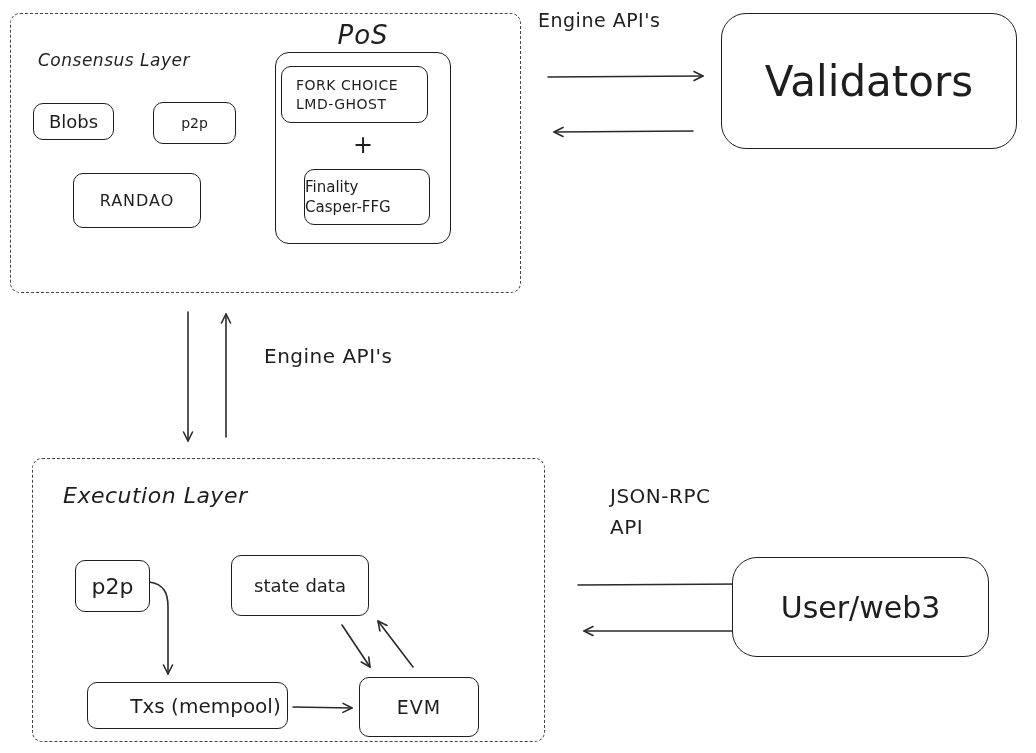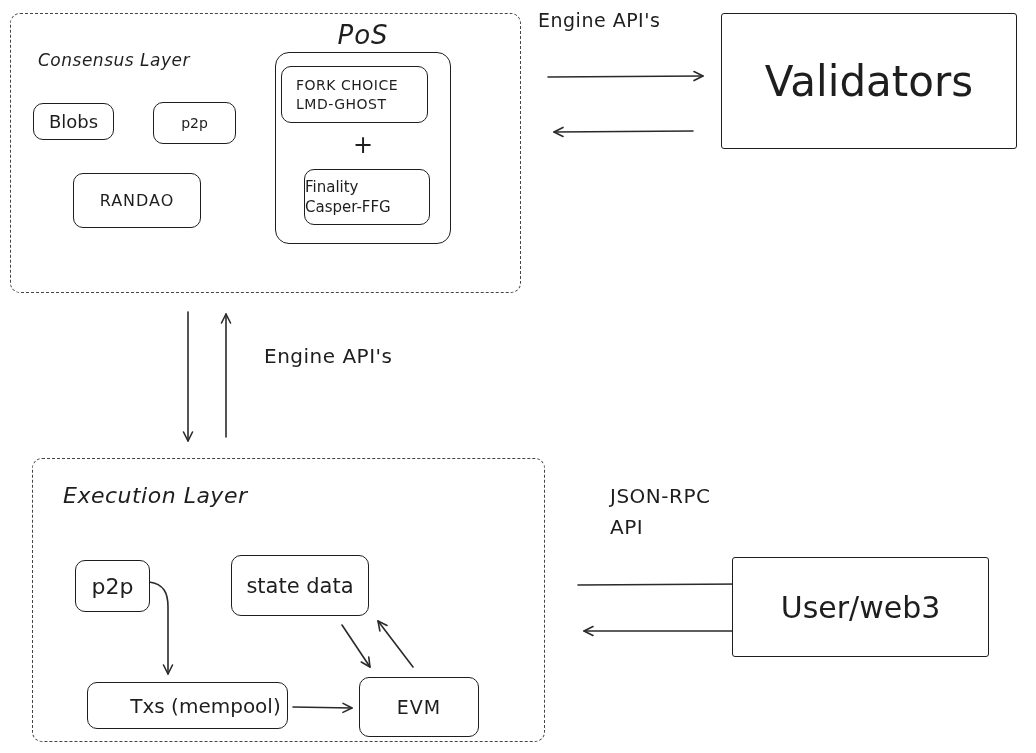--- a/index.html
+++ b/index.html
@@ -34,21 +34,21 @@
     display: flex;
     flex-direction: column;
     align-items: center;
     justify-content: center;
     white-space: nowrap;
   }
   .node.left-text { align-items: flex-start; }
   .big-node {
     position: absolute;
     border: 1.9px solid #1e1e1e;
-    border-radius: 3px;
+    border-radius: 25px;
     background: #ffffff;
     box-sizing: border-box;
     display: flex;
     align-items: center;
     justify-content: center;
     white-space: nowrap;
   }
   .pos-box {
     position: absolute;
     border: 1.7px solid #1e1e1e;
@@ -138,21 +138,21 @@
 
   <div class="flow-label" style="left:264px; top:344px; font-size:20px;">Engine API's</div>
 
   <div class="region" style="left:32px; top:458px; width:513px; height:284px;">
     <div class="region-title" style="left:30px; top:24px; font-size:22px;">Execution Layer</div>
 
     <div class="node" style="left:42px; top:101px; width:75px; height:52px; font-size:22px;">
       <span>p2p</span>
     </div>
 
-    <div class="node" style="left:198px; top:96px; width:138px; height:61px; font-size:21px;">
+    <div class="node" style="left:198px; top:96px; width:138px; height:61px; font-size:18px;">
       <span>state data</span>
     </div>
 
     <div class="node" style="left:54px; top:223px; width:201px; height:47px; font-size:20px;padding-left:36px;">
       <span>Txs (mempool)</span>
     </div>
 
     <div class="node" style="left:326px; top:218px; width:120px; height:60px; font-size:19px; letter-spacing:1px;">
       <span>EVM</span>
     </div>

